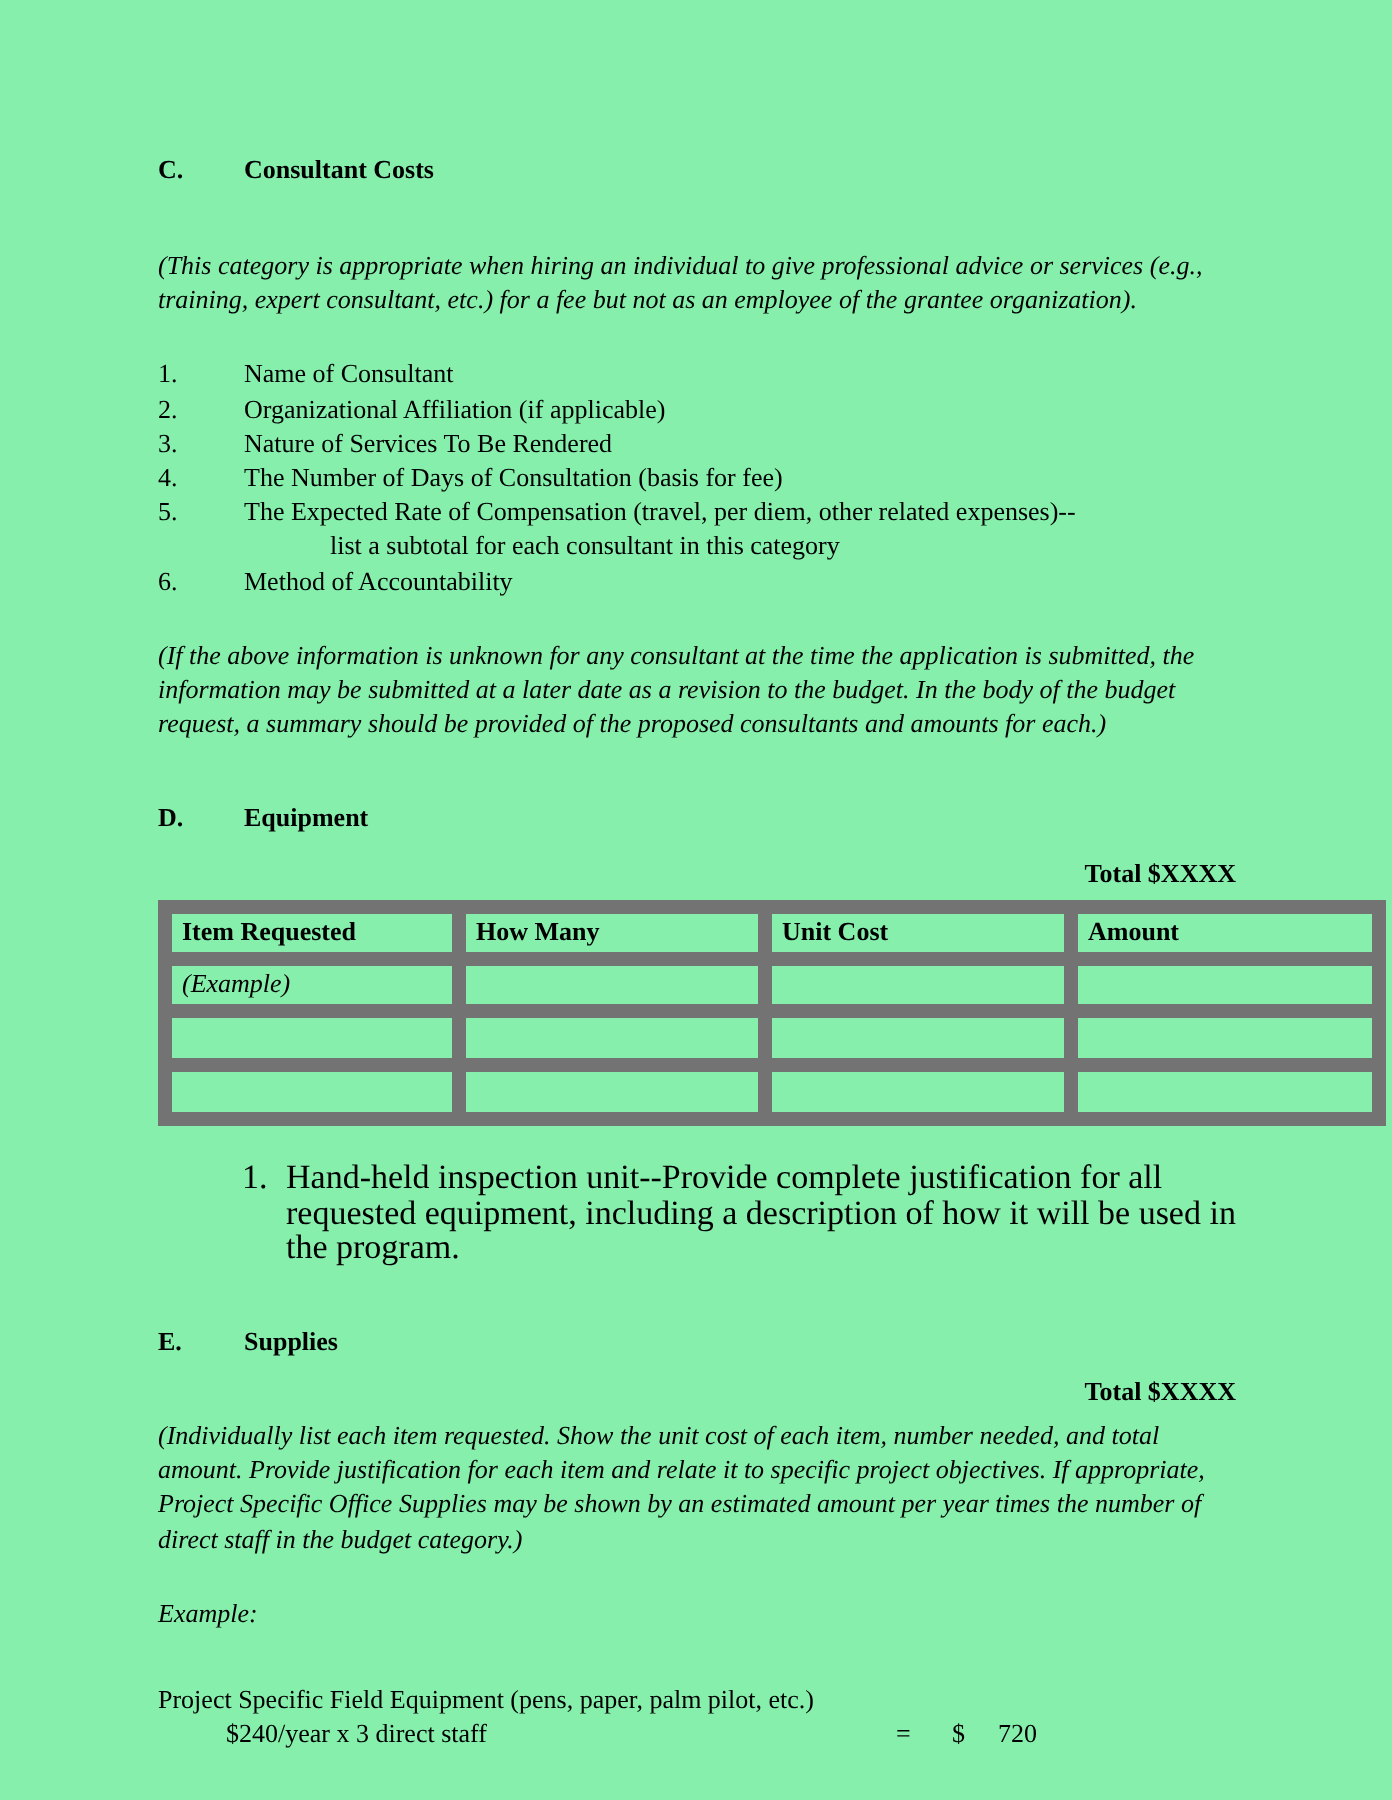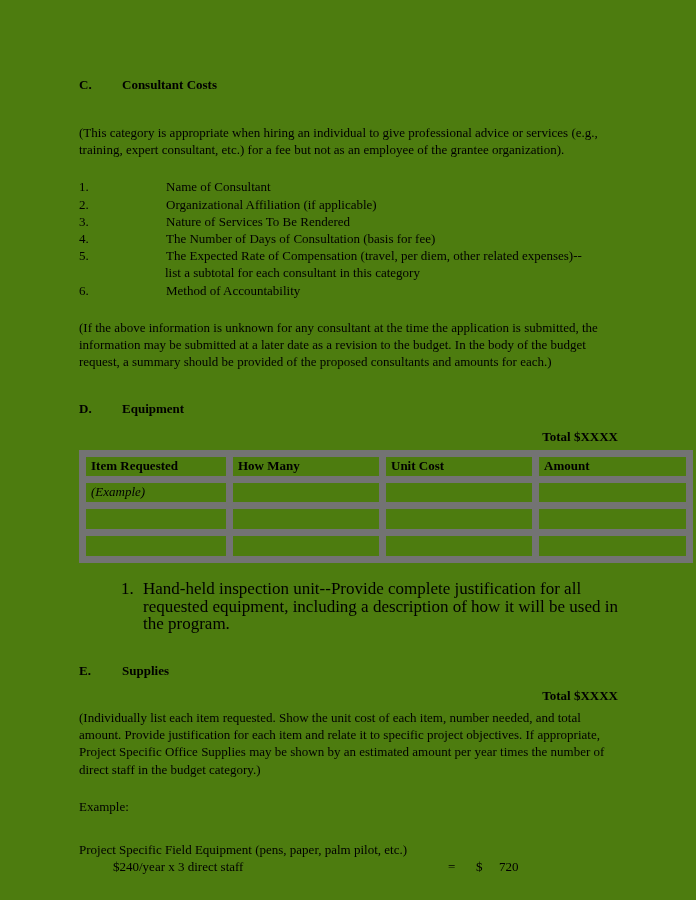--- a/index.html
+++ b/index.html
@@ -10,21 +10,21 @@
   }
   body {
     font-family: "Liberation Serif", "DejaVu Serif", serif;
     color: #000000;
     -webkit-font-smoothing: antialiased;
   }
   .page {
     position: relative;
     width: 696px;
     height: 900px;
-    background: #4d7c0f;
+    background: #86efac;
     overflow: hidden;
     box-sizing: border-box;
   }
   .content {
     position: absolute;
     left: 79px;
     top: 76px;
     width: 539px;
   }
 
@@ -39,20 +39,21 @@
     display: inline-block;
     width: 43px;
   }
   .total-line {
     font-weight: bold;
     font-size: 13px;
     line-height: 17px;
     text-align: right;
   }
   .para-italic {
+    font-style: italic;
     font-size: 13px;
     line-height: 17.2px;
     text-align: left;
   }
   .para-plain {
     font-size: 13px;
     line-height: 17.2px;
   }
 
   
@@ -68,21 +69,20 @@
     text-indent: -86px;
     white-space: normal;
   }
   .numlist li .num {
     display: inline-block;
     width: 43px;
     text-indent: 0;
   }
   .numlist li .txt {
     display: inline;
-    margin-left: 44px;
   }
   .numlist li .cont {
     display: block;
     text-indent: 0;
   }
 
   
   table.equip {
     border-collapse: collapse;
     width: 539px;

